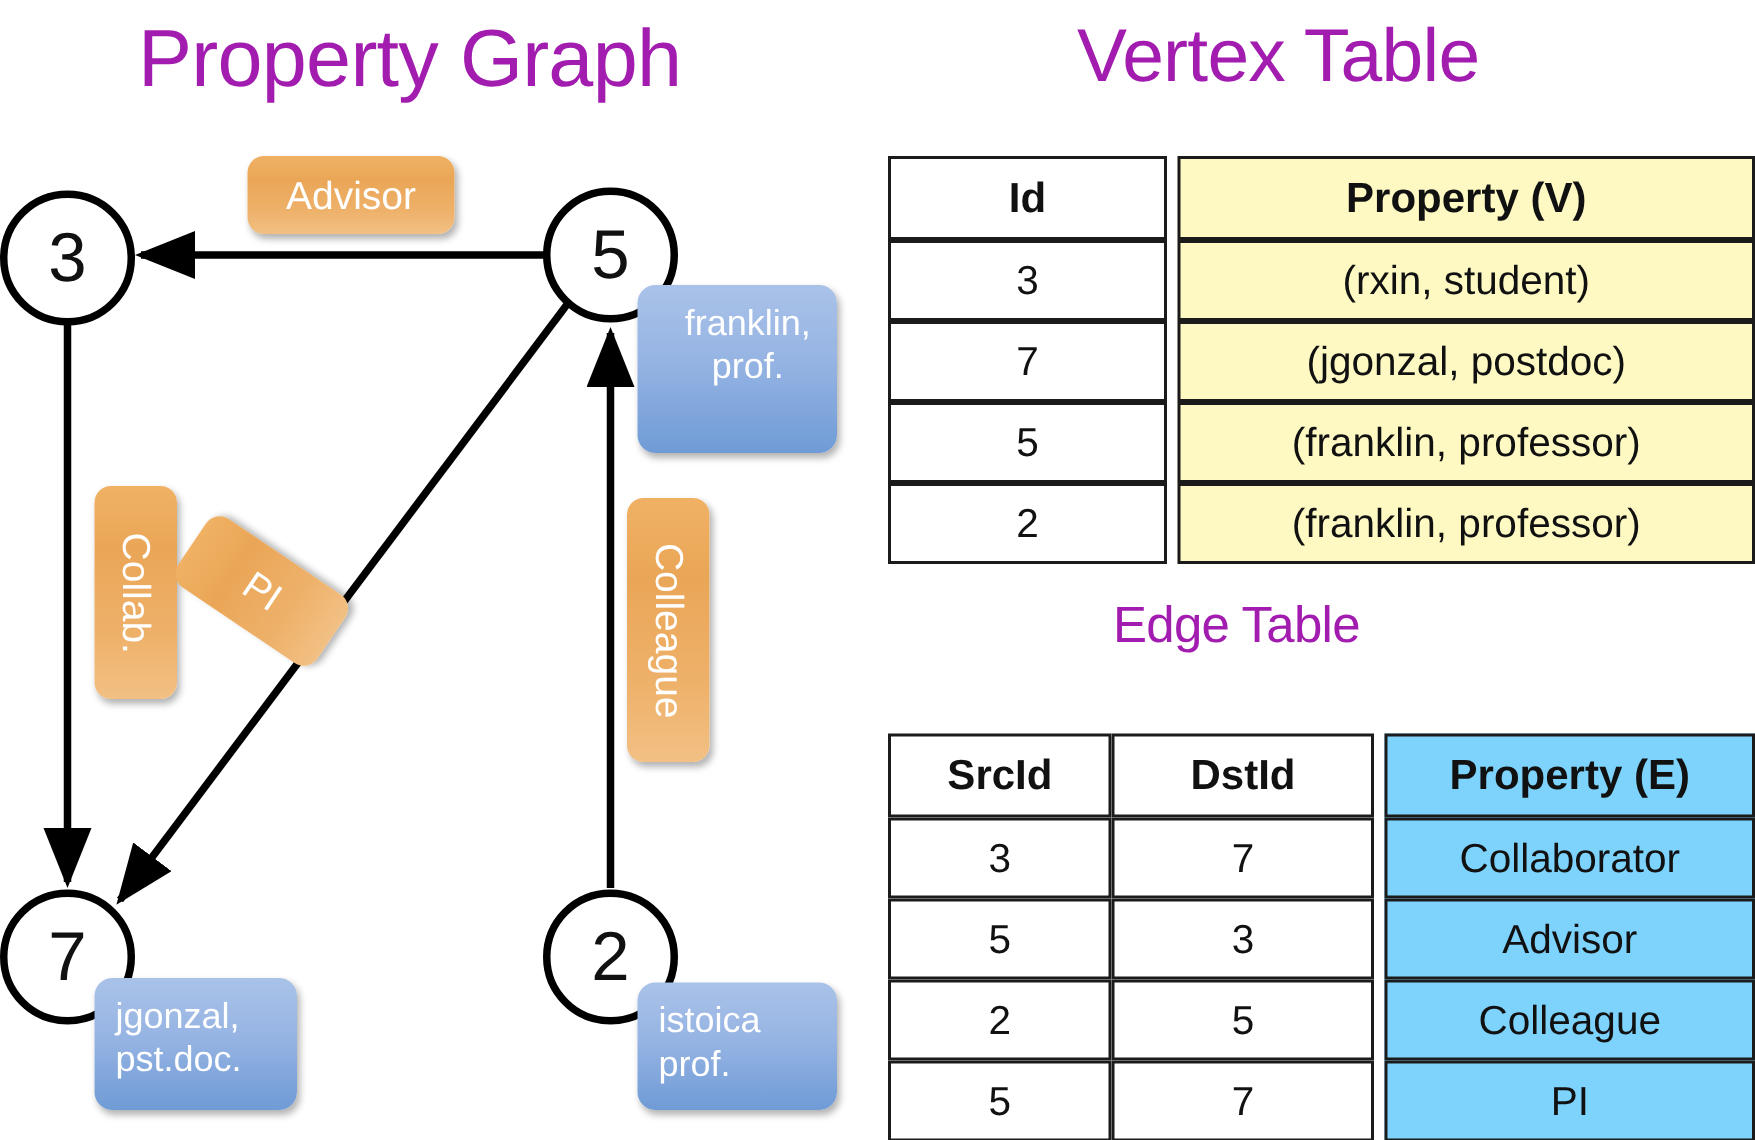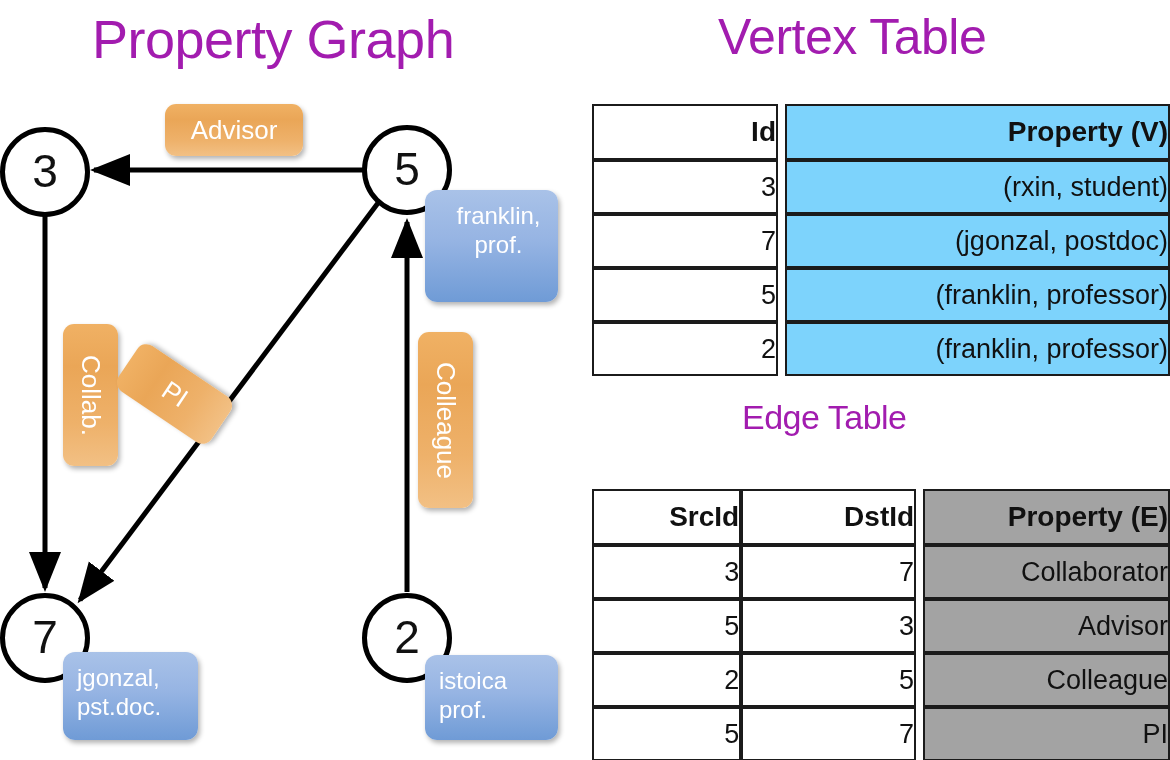--- a/index.html
+++ b/index.html
@@ -113,43 +113,43 @@
   
   .data-table {
     position: absolute;
     border-collapse: separate;
     border-spacing: 0;
     font-family: "Liberation Sans", sans-serif;
   }
   .data-table td, .data-table th {
     border: 2px solid #1b1b1b;
     padding: 0;
-    text-align: right;
+    text-align: center;
     vertical-align: middle;
     font-weight: 400;
     font-size: 27px;
     color: #111;
     background: #ffffff;
     box-sizing: border-box;
   }
   .data-table th {
     font-weight: 700;
     font-size: 28px;
   }
   
   .gapcol { border: none !important; background: transparent !important; width: 7px; padding: 0 !important; }
 
   #vertex-table { left: 592px; top: 104px; }
-  #vertex-table td.prop, #vertex-table th.prop { background: #7dd3fc; }
+  #vertex-table td.prop, #vertex-table th.prop { background: #fef9c3; }
   #vertex-table .idcol { width: 186px; height: 54px; }
   #vertex-table .prop  { width: 385px; height: 54px; }
   #vertex-table tr.header .idcol, #vertex-table tr.header .prop { height: 56px; }
 
   #edge-table { left: 592px; top: 489px; }
-  #edge-table td.prop, #edge-table th.prop { background: #a3a3a3; }
+  #edge-table td.prop, #edge-table th.prop { background: #7dd3fc; }
   #edge-table .srccol, #edge-table .dstcol { width: 150px; height: 54px; }
   #edge-table .dstcol { width: 176px; }
   #edge-table .prop { width: 248px; height: 54px; }
   #edge-table tr.header .srccol,
   #edge-table tr.header .dstcol,
   #edge-table tr.header .prop { height: 56px; }
 </style>
 </head>
 <body>
 

